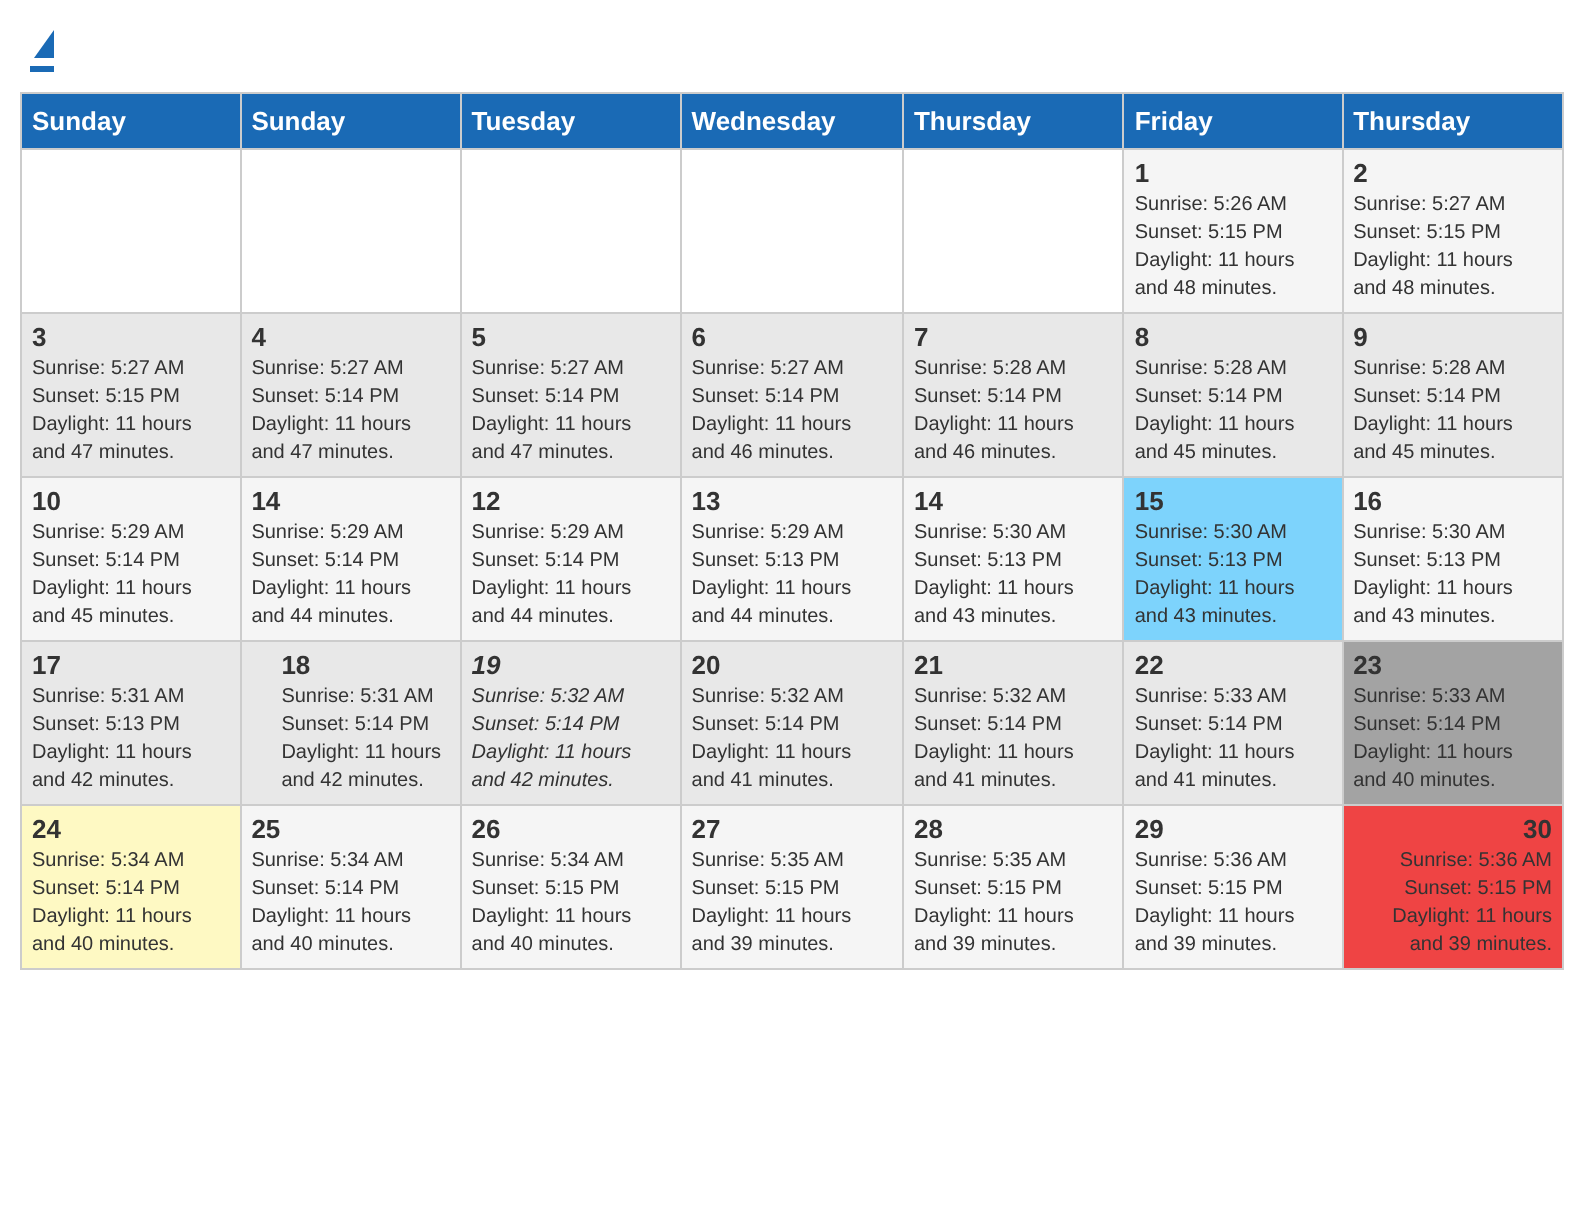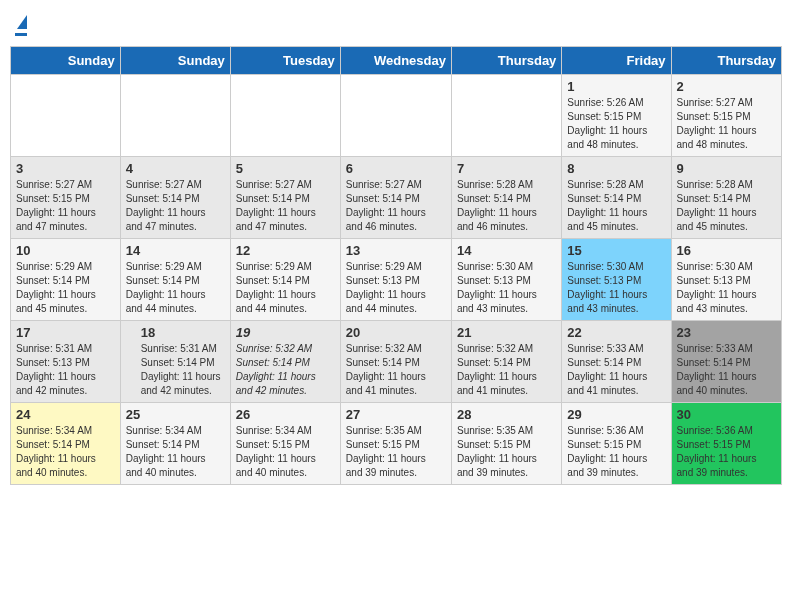--- a/index.html
+++ b/index.html
@@ -43,21 +43,21 @@
     }
     .calendar {
       width: 100%;
       border-collapse: collapse;
     }
     .calendar thead tr th {
       background: #1a6ab5;
       color: #fff;
       font-size: 13px;
       padding: 6px 5px;
-      text-align: right;
+      text-align: left;
       border: 1px solid #ccc;
     }
     .calendar tbody tr td {
       vertical-align: top;
       border: 1px solid #ccc;
       padding: 4px 5px;
       font-size: 10.5px;
       color: #333;
       width: 113px;
       height: 80px;
@@ -267,19 +267,19 @@
           <div class="day-info">Sunrise: 5:35 AM<br>Sunset: 5:15 PM<br>Daylight: 11 hours<br>and 39 minutes.</div>
         </td>
         <td style="background: rgb(245, 245, 245);">
           <span class="day-num">28</span>
           <div class="day-info">Sunrise: 5:35 AM<br>Sunset: 5:15 PM<br>Daylight: 11 hours<br>and 39 minutes.</div>
         </td>
         <td style="background: rgb(245, 245, 245);">
           <span class="day-num">29</span>
           <div class="day-info">Sunrise: 5:36 AM<br>Sunset: 5:15 PM<br>Daylight: 11 hours<br>and 39 minutes.</div>
         </td>
-        <td style="background: #22c55e;">
+        <td style="background: #ef4444; text-align: right;">
           <span class="day-num">30</span>
           <div class="day-info">Sunrise: 5:36 AM<br>Sunset: 5:15 PM<br>Daylight: 11 hours<br>and 39 minutes.</div>
         </td>
       </tr>
     </tbody>
 </table>
 
 </body></html>

